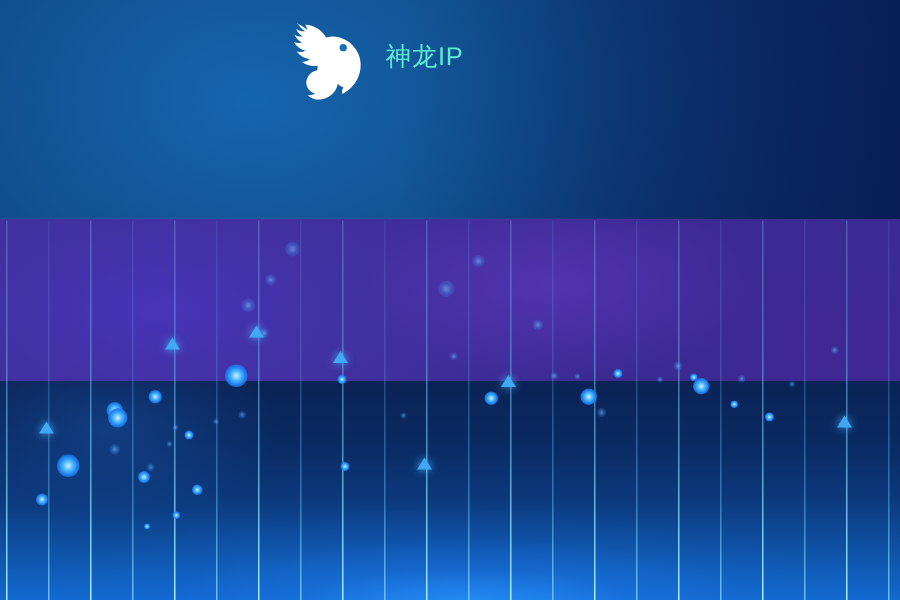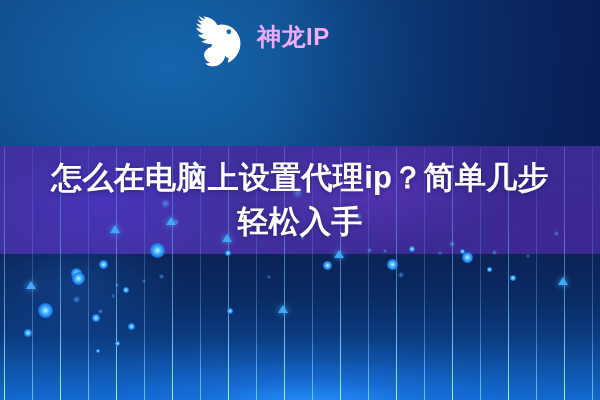--- a/index.html
+++ b/index.html
@@ -123,23 +123,23 @@
     width: 62px; height: 62px;
     flex: 0 0 62px;
   }
   .logo-text {
     display: flex;
     flex-direction: column;
     justify-content: center;
     line-height: 1;
   }
   .logo-title {
-    color: #f0abfc;
-    font-size: 24px;
-    font-weight: 700;
+    color: #5eead4;
+    font-size: 17px;
+    font-weight: 400;
     letter-spacing: 0.5px;
     white-space: nowrap;
   }
   .logo-url {
     color: #f2f7ff;
     font-size: 17px;
     font-weight: 400;
     letter-spacing: 0.1px;
     margin-top: 5px;
     white-space: nowrap;
@@ -267,18 +267,14 @@
           <path d="M35.6 44.3c-3.6 1.6-7.2 1.7-10.9.3 1.6 2.9 4 4.7 7.2 5.4 3.4.7 6.5-.1 9.3-2.3-2.1-.6-3.9-1.7-5.6-3.4z"></path>
           <circle cx="44.2" cy="26.6" r="2.5" fill="#1c6fb5"></circle>
         </g>
       </svg>
     </span>
     <span class="logo-text">
       <span class="logo-title">神龙IP</span>
     </span>
   </div>
 
-  <div class="headline">
-    <span class="ln">怎么在电脑上设置代理ip？简单几步</span>
-    <span class="ln">轻松入手</span>
-  </div>
 
 </div>
 
 </body></html>

